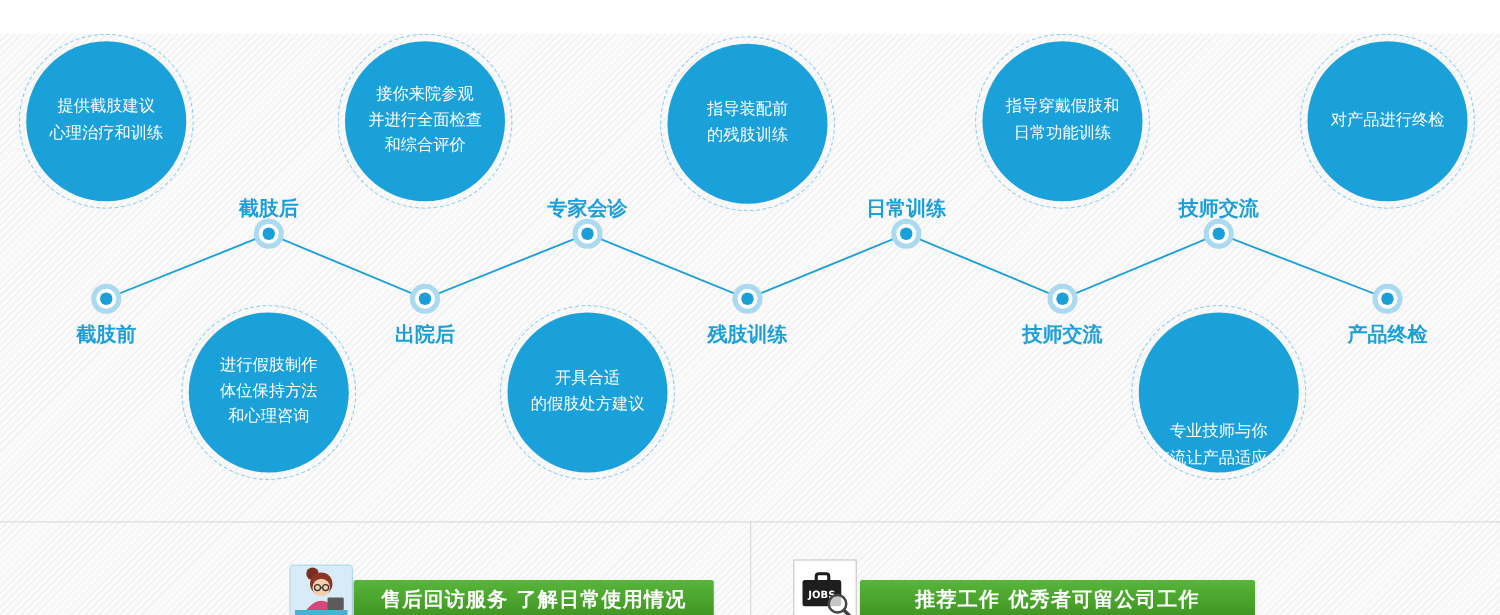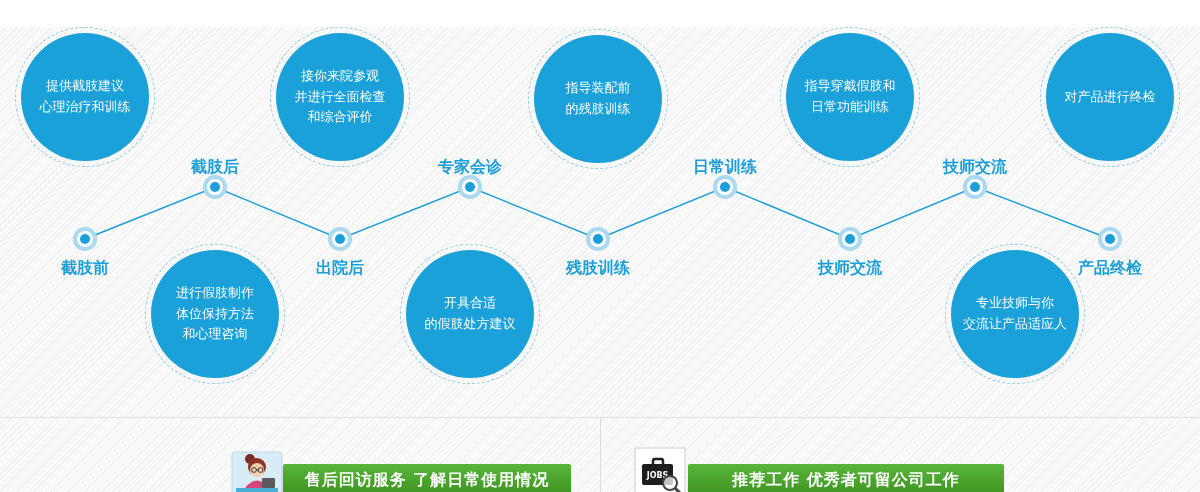--- a/index.html
+++ b/index.html
@@ -112,21 +112,21 @@
   <div class="node" style="left:720px; top:155px;"></div>
   <div class="stage-label up" style="left:725px;">日常训练</div>
 
   <div class="circle" style="left:786px; top:6px;">
     <span class="circle-text">指导穿戴假肢和
 日常功能训练</span>
   </div>
   <div class="node" style="left:845px; top:207px;"></div>
   <div class="stage-label down" style="left:850px;">技师交流</div>
 
-  <div class="circle" style="left:951px; top:223px;">
+  <div class="circle" style="left:911px; top:223px;align-items:flex-end;">
     <span class="circle-text">专业技师与你
 交流让产品适应人</span>
   </div>
   <div class="node" style="left:970px; top:155px;"></div>
   <div class="stage-label up" style="left:975px;">技师交流</div>
 
   <div class="circle" style="left:1046px; top:6px;">
     <span class="circle-text">对产品进行终检</span>
   </div>
   <div class="node" style="left:1105px; top:207px;"></div>

